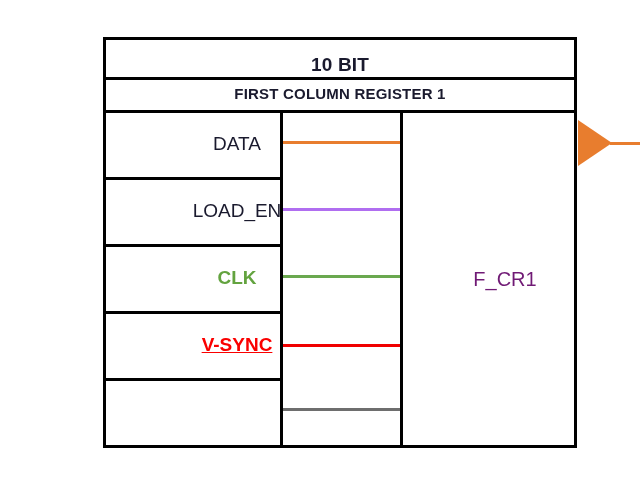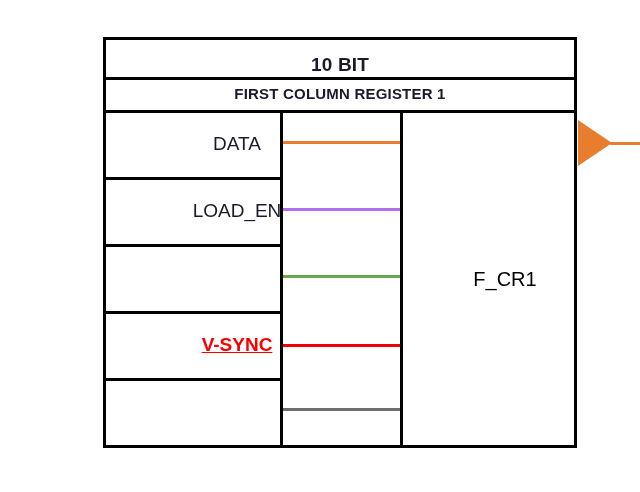--- a/index.html
+++ b/index.html
@@ -97,21 +97,21 @@
   #body-label {
     position: absolute;
     left: 403px;
     top: 110px;
     width: 204px;
     height: 338px;
     display: flex;
     align-items: center;
     justify-content: center;
     font-size: 20px;
-    color: #000000;
+    color: #701a75;
     user-select: none;
   }
 
   
   .conn {
     position: absolute;
     left: 283px;
     width: 117px;    
     height: 3px;
   }
@@ -160,20 +160,21 @@
 
   <div class="vrule" id="vrule-1"></div>
   <div class="vrule" id="vrule-2"></div>
 
   <div class="port-label plain" style="top:110px;">DATA</div>
   <div class="hrule left" style="top:177px;"></div>
 
   <div class="port-label plain" style="top:177px;">LOAD_EN</div>
   <div class="hrule left" style="top:244px;"></div>
 
+  <div class="port-label accent" style="top:244px; color:#63A33F;">CLK</div>
   <div class="hrule left" style="top:311px;"></div>
 
   <div class="port-label accent" style="top:311px; color:#FA0000;text-decoration:underline;">V-SYNC</div>
   <div class="hrule left" style="top:378px;"></div>
 
 
   <div class="conn" style="top:141px; background:#E87D2E;"></div>
   <div class="conn" style="top:208px; background:#B06EF0;"></div>
   <div class="conn" style="top:275px; background:#6AA84F;"></div>
   <div class="conn" style="top:344px; background:#F00000;"></div>

